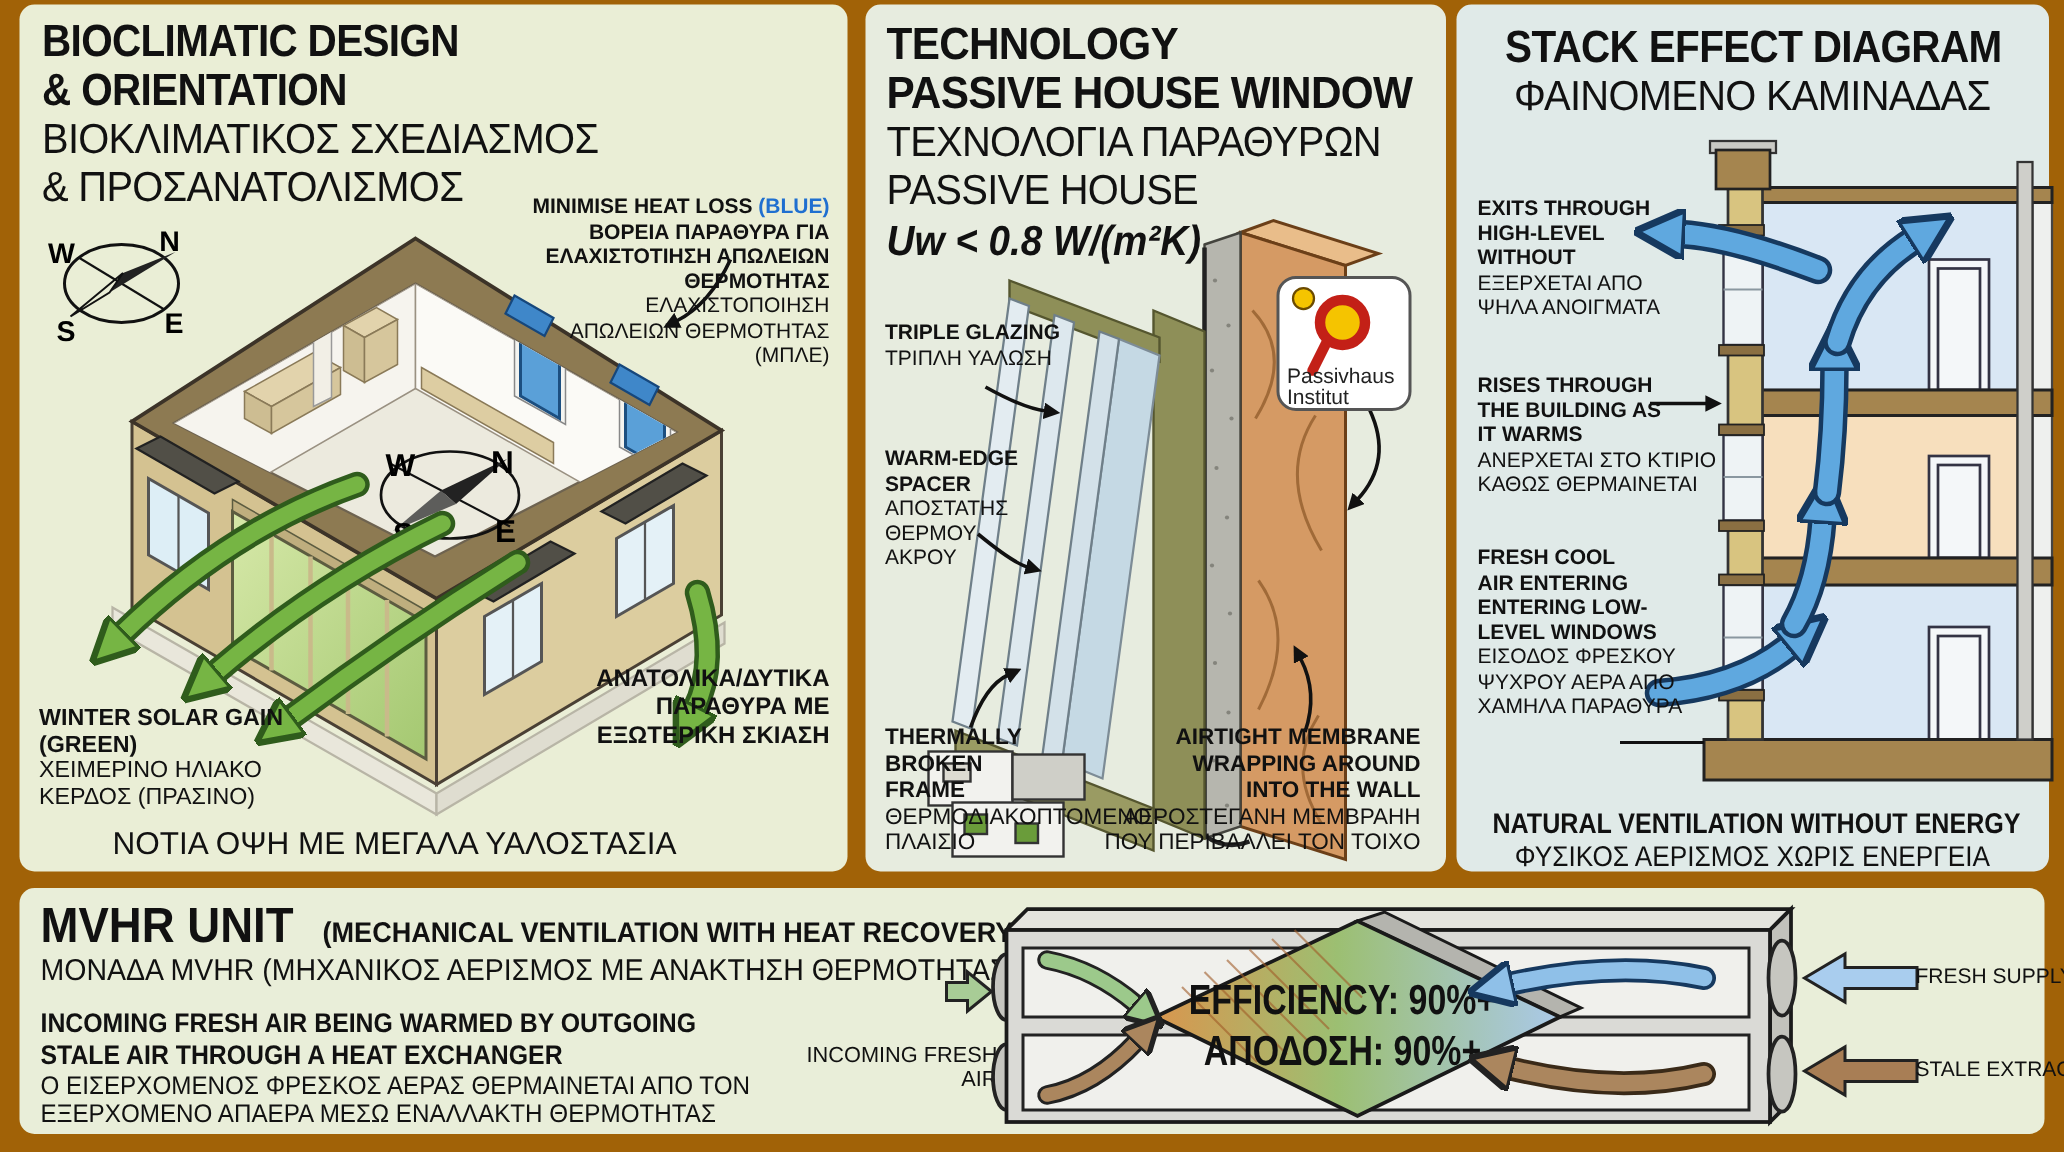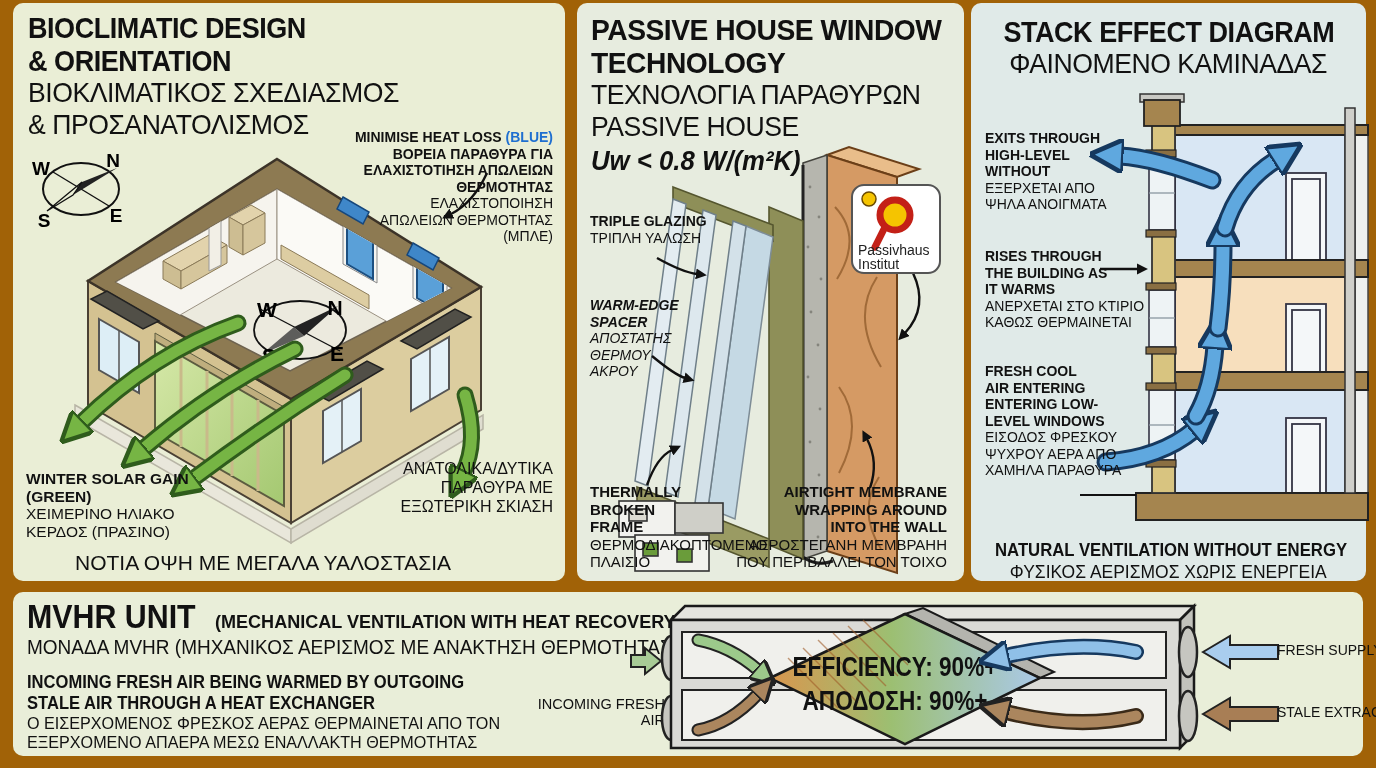--- a/index.html
+++ b/index.html
@@ -152,34 +152,34 @@
       <div>(ΜΠΛΕ)</div>
     </div>
 
     <div class="abs note" style="left:13px;top:467px;width:190px;font-size:15.5px;line-height:17.5px;">
       <div class="b">WINTER SOLAR GAIN</div>
       <div class="b">(GREEN)</div>
       <div>ΧΕΙΜΕΡΙΝΟ ΗΛΙΑΚΟ</div>
       <div>ΚΕΡΔΟΣ (ΠΡΑΣΙΝΟ)</div>
     </div>
 
-    <div class="abs note right" style="right:12px;top:456px;width:190px;font-size:16px;line-height:19px;font-weight:normal;">
+    <div class="abs note right" style="right:12px;top:440px;width:190px;font-size:16px;line-height:19px;font-weight:bold;">
       <div>ΑΝΑΤΟΛΙΚΑ/ΔΥΤΙΚΑ</div>
       <div>ΠΑΡΑΘΥΡΑ ΜΕ</div>
       <div>ΕΞΩΤΕΡΙΚΗ ΣΚΙΑΣΗ</div>
     </div>
 
     <div class="abs caption" style="left:10px;top:548px;width:480px;text-align:center;font-size:21px;">ΝΟΤΙΑ ΟΨΗ ΜΕ ΜΕΓΑΛΑ ΥΑΛΟΣΤΑΣΙΑ</div>
   </div>
 
   <div class="panel" style="left:577px;top:3px;width:387px;height:578px;background:#e7ecdf;">
 
     <div class="abs" style="left:14px;top:10px;">
+      <div class="t-title"><span class="cond" style="transform:scaleX(0.94)">TECHNOLOGY</span></div>
       <div class="t-title"><span class="cond" style="transform:scaleX(0.94)">PASSIVE HOUSE WINDOW</span></div>
-      <div class="t-title"><span class="cond" style="transform:scaleX(0.94)">TECHNOLOGY</span></div>
       <div class="t-title-el"><span class="cond95">ΤΕΧΝΟΛΟΓΙΑ ΠΑΡΑΘΥΡΩΝ</span></div>
       <div class="t-title-el"><span class="cond95">PASSIVE HOUSE</span></div>
     </div>
     <div class="abs" style="left:14px;top:142px;font-size:28px;font-weight:bold;font-style:italic;">
       <span class="cond" style="transform:scaleX(0.92)">Uw &lt; 0.8 W/(m²K)</span>
     </div>
 
     <svg style="left:0;top:144px;" width="387" height="434" viewBox="0 0 387 434">
       <defs>
         <marker id="kh2" viewBox="0 0 10 10" refX="1" refY="5" markerWidth="4.6" markerHeight="4.6" orient="auto">
@@ -249,21 +249,21 @@
         <path d="M 308,80 L 298,100" stroke="#c32017" stroke-width="7" stroke-linecap="round" fill="none"></path>
         <text x="281" y="108" font-size="14" fill="#222">Passivhaus</text>
         <text x="281" y="122" font-size="14" fill="#222">Institut</text>
       </g>
     </svg>
 
     <div class="abs note" style="left:13px;top:210px;">
       <div class="b">TRIPLE GLAZING</div>
       <div>ΤΡΙΠΛΗ ΥΑΛΩΣΗ</div>
     </div>
-    <div class="abs note" style="left:13px;top:294px;font-style:italic;">
+    <div class="abs note" style="left:13px;top:294px;">
       <div class="b">WARM-EDGE</div>
       <div class="b">SPACER</div>
       <div>ΑΠΟΣΤΑΤΗΣ</div>
       <div>ΘΕΡΜΟΥ</div>
       <div>ΑΚΡΟΥ</div>
     </div>
     <div class="abs note" style="left:13px;top:480px;font-size:15px;line-height:17.5px;">
       <div class="b">THERMALLY</div>
       <div class="b">BROKEN</div>
       <div class="b">FRAME</div>

